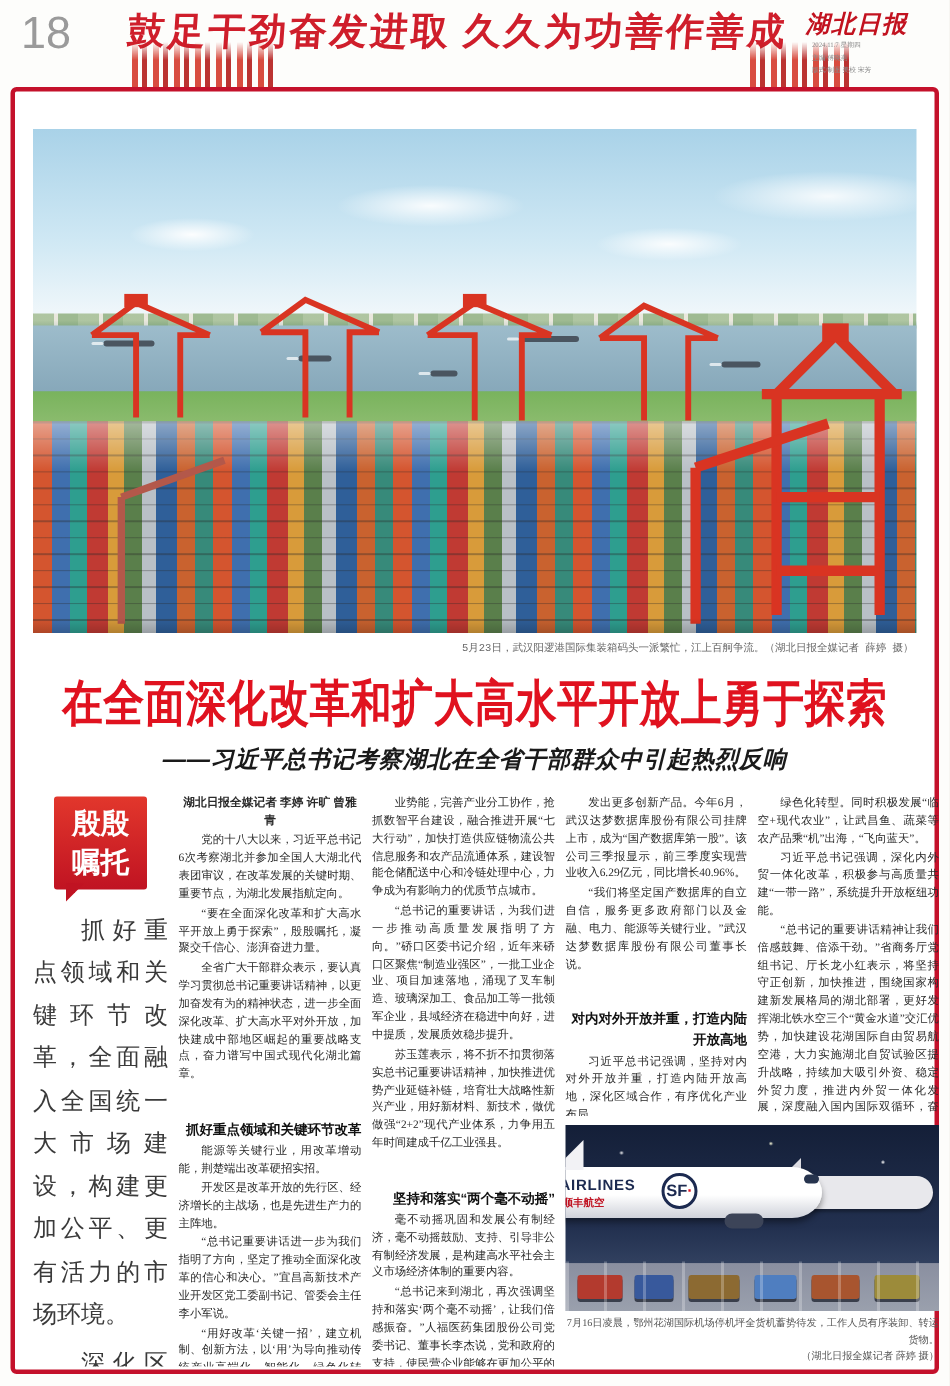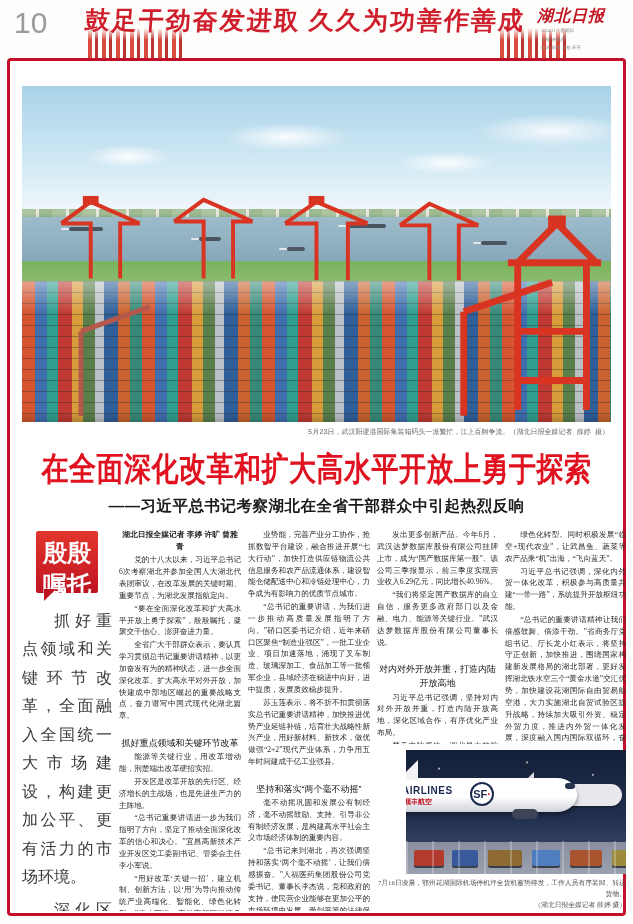--- a/index.html
+++ b/index.html
@@ -65,45 +65,45 @@
     background:linear-gradient(180deg,rgba(255,255,255,.45),transparent); }
   .cranes { position:absolute; inset:0; }
   .photo-credit-bar { position:absolute; right:0; bottom:0; left:0; height:10px;
     background:linear-gradient(0deg,rgba(0,0,0,.18),transparent); }
   .caption-main { margin:5px 2px 0 0; text-align:right; font-size:7px; color:#666;font-family:Liberation Mono, monospace; }
   
   .headline { margin-top:10px; text-align:center; color:#e0121f; font-weight:bold;
     font-family:"Liberation Sans","DejaVu Sans",sans-serif; font-size:27px;
     transform:scaleY(1.22); transform-origin:top; letter-spacing:.5px; white-space:nowrap; }
   .subhead-line { margin-top:13px; text-align:center; color:#1a1a1a; font-weight:bold;
-    font-family:"Liberation Sans",sans-serif; font-size:15.5px; letter-spacing:.5px; }
+    font-family:"Liberation Sans",sans-serif; font-size:15.5px; letter-spacing:.5px;font-style:italic; }
   
   .body-grid { display:flex; gap:7px; margin-top:12px; height:382px; }
   .col { overflow:hidden; }
   .col.sb { width:90px; flex:none; }
   .col.txt { width:122px; flex:none; font-size:7.6px; line-height:1.56; text-align:justify; color:#2a2a2a; }
   .col.txt p { text-indent:2em; margin-bottom:1px; }
   .byline { text-align:center; font-weight:bold; font-size:7.8px; margin-bottom:3px;
     font-family:"Liberation Sans",sans-serif; text-indent:0 !important; }
-  .subhd { text-align:center; font-weight:normal; font-size:9px; margin:14px 0 5px;
+  .subhd { text-align:right; font-weight:bold; font-size:9px; margin:24px 0 5px;
     font-family:"Liberation Sans",sans-serif; color:#111; text-indent:0 !important; }
   
   .badge { width:62px; height:62px; margin:2px auto 14px; background:linear-gradient(180deg,#e2372c,#c01322);
-    color:#fff; font-weight:bold; font-size:24px; line-height:1.35; text-align:center;
+    color:#fff; font-weight:bold; font-size:19px; line-height:1.35; text-align:center;
     font-family:"Liberation Serif",serif; padding-top:6px; position:relative; border-radius:2px; }
   .badge::after { content:""; position:absolute; left:8px; bottom:-8px;
     border:6px solid transparent; border-top-color:#c01322; border-left-color:#c01322; }
   .sb-text { font-size:16px; font-weight:normal; line-height:1.78; text-align:justify; color:#3a3a3a; }
   .sb-text p { text-indent:2em; margin-bottom:4px; }
   
   .right-wrap { width:249px; flex:none; display:flex; flex-direction:column; }
   .right-cols { display:flex; gap:7px; height:218px; overflow:hidden; }
   
   .photo-bottom { position:relative; margin-top:6px; height:126px; overflow:hidden;
-    background:linear-gradient(180deg,#141f38 0%, #22304f 55%, #31405f 74%, #8a8fa0 74.5%, #9aa0ad 100%);margin-left:29px; }
+    background:linear-gradient(180deg,#141f38 0%, #22304f 55%, #31405f 74%, #8a8fa0 74.5%, #9aa0ad 100%); }
   .stars { position:absolute; inset:0;
     background:
       radial-gradient(1.5px 1.5px at 15% 15%, #fff, transparent),
       radial-gradient(1.5px 1.5px at 55% 10%, #ffd, transparent),
       radial-gradient(1.5px 1.5px at 85% 20%, #fff, transparent); }
   .plane2 { position:absolute; right:4px; top:34px; width:120px; height:22px; background:#e8e8ec;
     border-radius:11px; box-shadow:0 2px 2px rgba(0,0,0,.3); }
   .plane2::before { content:""; position:absolute; left:18px; top:-12px; width:0; height:0;
     border-left:14px solid transparent; border-bottom:14px solid #dcdce2; }
   .plane { position:absolute; left:-14px; top:28px; width:185px; height:34px; background:linear-gradient(180deg,#ffffff 55%,#cfd2da 100%);
@@ -123,21 +123,21 @@
   .tarmac-glow { position:absolute; left:0; right:0; bottom:0; height:33px;
     background:repeating-linear-gradient(90deg, rgba(255,255,255,.25) 0 2px, transparent 2px 26px); }
   .caption-bottom { margin-top:4px; font-size:6.8px; color:#555; text-align:right; line-height:1.6; }
 </style>
 </head>
 <body>
 
 <div class="sheet">
 
   <div class="hdr">
-    <div class="pagenum">10</div>
+    <div class="pagenum">18</div>
     <div class="slogan">鼓足干劲奋发进取 久久为功善作善成</div>
     <div class="skyline l"></div>
     <div class="skyline r"></div>
     <div class="ribbon">奋力谱写中国式现代化湖北篇章</div>
     <div class="masthead">
       <div class="mt-title">湖北日报</div>
       <div class="mt-line">2024.11.7 星期四</div>
       <div class="mt-line">主编 傅晓燕</div>
       <div class="mt-line">版式/制图 美校 宋芳</div>
     </div>

